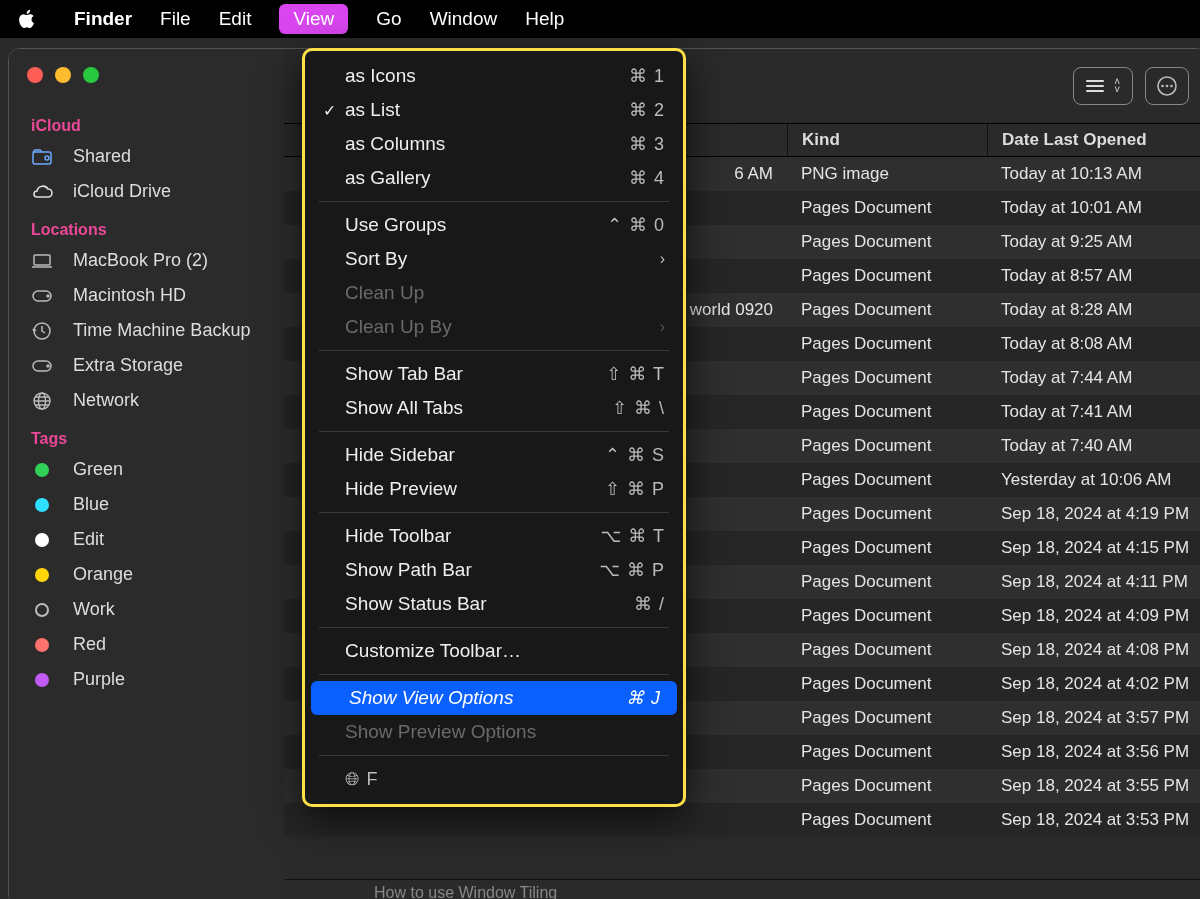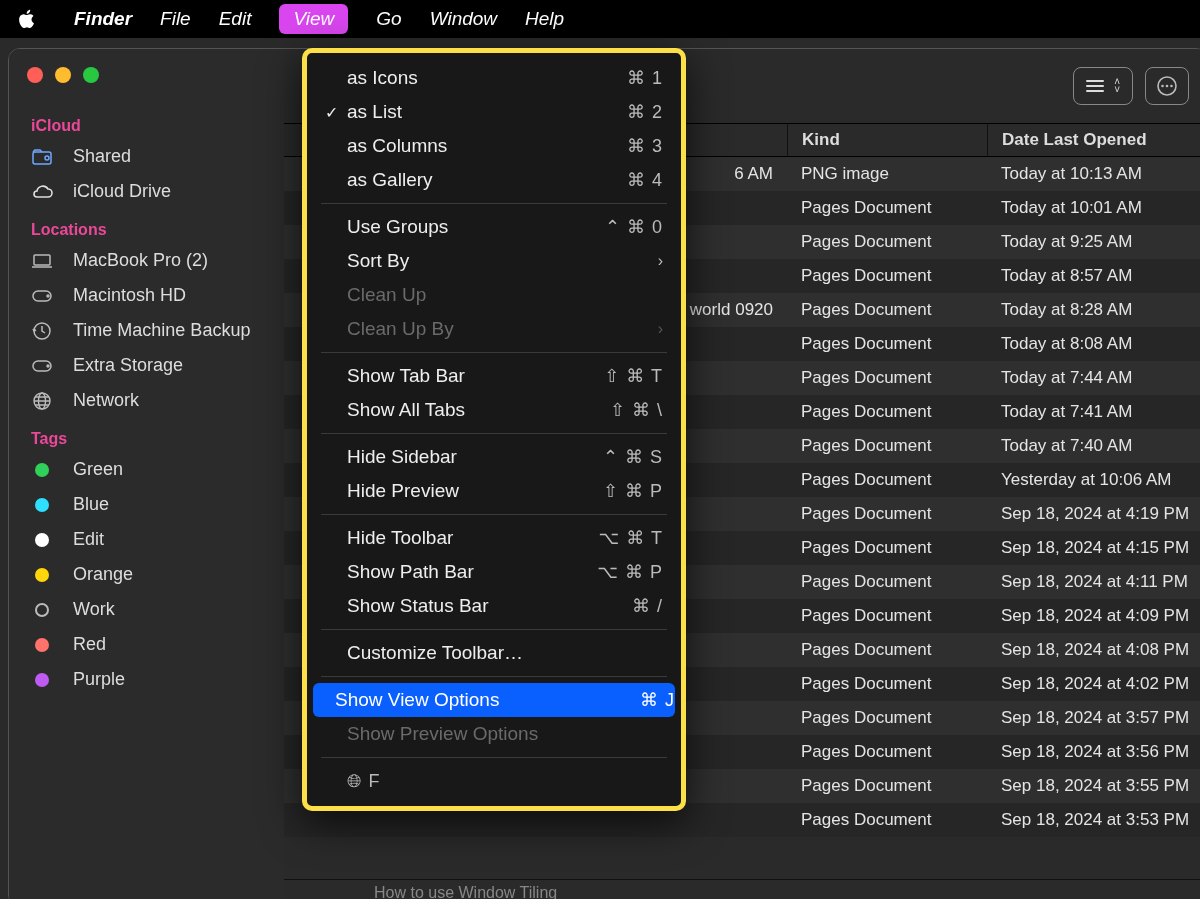--- a/index.html
+++ b/index.html
@@ -1,19 +1,19 @@
 <!DOCTYPE html>
 <html><head>
 <meta charset="utf-8">
 <style>
 * { margin: 0; padding: 0; box-sizing: border-box; font-family: -apple-system, "SF Pro Text", "Helvetica Neue", Arial, sans-serif; }
 body { background: #2a2a2a; color: #e8e8e8; width: 1200px; height: 899px; overflow: hidden; position: relative; }
 
 
-.menubar { height: 38px; background: #000; display: flex; align-items: center; padding: 0 18px; gap: 28px; font-size: 19px; font-style: italic; }
+.menubar { height: 38px; background: #000; display: flex; align-items: center; padding: 0 18px; gap: 28px; font-size: 19px; }
 .menubar .apple { font-size: 22px; margin-right: 10px; }
 .menubar .item { color: #fff; cursor: default; }
 .menubar .item.bold { font-weight: 600; }
 .menubar .item.active { background: #d946ef; padding: 4px 14px; border-radius: 6px; }
 
 
 .window { position: absolute; left: 8px; top: 48px; right: -8px; bottom: -8px; background: #1e1e1e; border-radius: 12px; border: 1px solid #555; display: flex; overflow: hidden; }
 
 .traffic { position: absolute; left: 18px; top: 18px; display: flex; gap: 12px; z-index: 5; }
 .traffic .dot { width: 16px; height: 16px; border-radius: 50%; }
@@ -43,27 +43,27 @@
 .thead > div:first-child { border-left: none; }
 
 
 .rows { flex: 1; overflow: hidden; }
 .row { display: grid; grid-template-columns: 1fr 200px 220px; height: 34px; align-items: center; font-size: 17px; color: #e4e4e4; }
 .row > div { padding: 0 14px; white-space: nowrap; overflow: hidden; }
 .row:nth-child(odd) { background: #2f2f2f; }
 .row:nth-child(even) { background: #262626; }
 
 
-.menu { position: absolute; left: 302px; top: 48px; width: 384px; background: #181818; border: 5px solid #fde047; border-radius: 10px; padding: 8px 0; z-index: 50; box-shadow: 0 12px 40px rgba(0,0,0,.7); }
+.menu { position: absolute; left: 302px; top: 48px; width: 384px; background: #181818; border: 3px solid #fde047; border-radius: 10px; padding: 8px 0; z-index: 50; box-shadow: 0 12px 40px rgba(0,0,0,.7); }
 .menu .mi { display: flex; align-items: center; padding: 5px 18px; font-size: 19px; color: #eee; cursor: default; position: relative; height: 34px; }
 .menu .mi .check { width: 22px; text-align: left; font-size: 16px;}
 .menu .mi .lbl { flex: 1; }
 .menu .mi .sc { color: #bbb; font-size: 18px; letter-spacing: 1px; }
 .menu .mi.disabled { color: #6a6a6a; }
-.menu .mi.highlight { background: #0a60ff; color: #fff; border-radius: 6px; margin: 0 6px; padding: 5px 0; }
+.menu .mi.highlight { background: #0a60ff; color: #fff; border-radius: 6px; margin: 0 6px; padding: 5px 16px; font-style: italic; }
 .menu .mi.highlight .sc { color: #fff; }
 .menu .sep { height: 1px; background: #3a3a3a; margin: 6px 14px; }
 .menu .arrow { font-size: 16px; color: #bbb; }
 .menu .arrow.disabled{color:#555;}
 
 svg{display:block;}
 </style>
 </head>
 <body>
 

